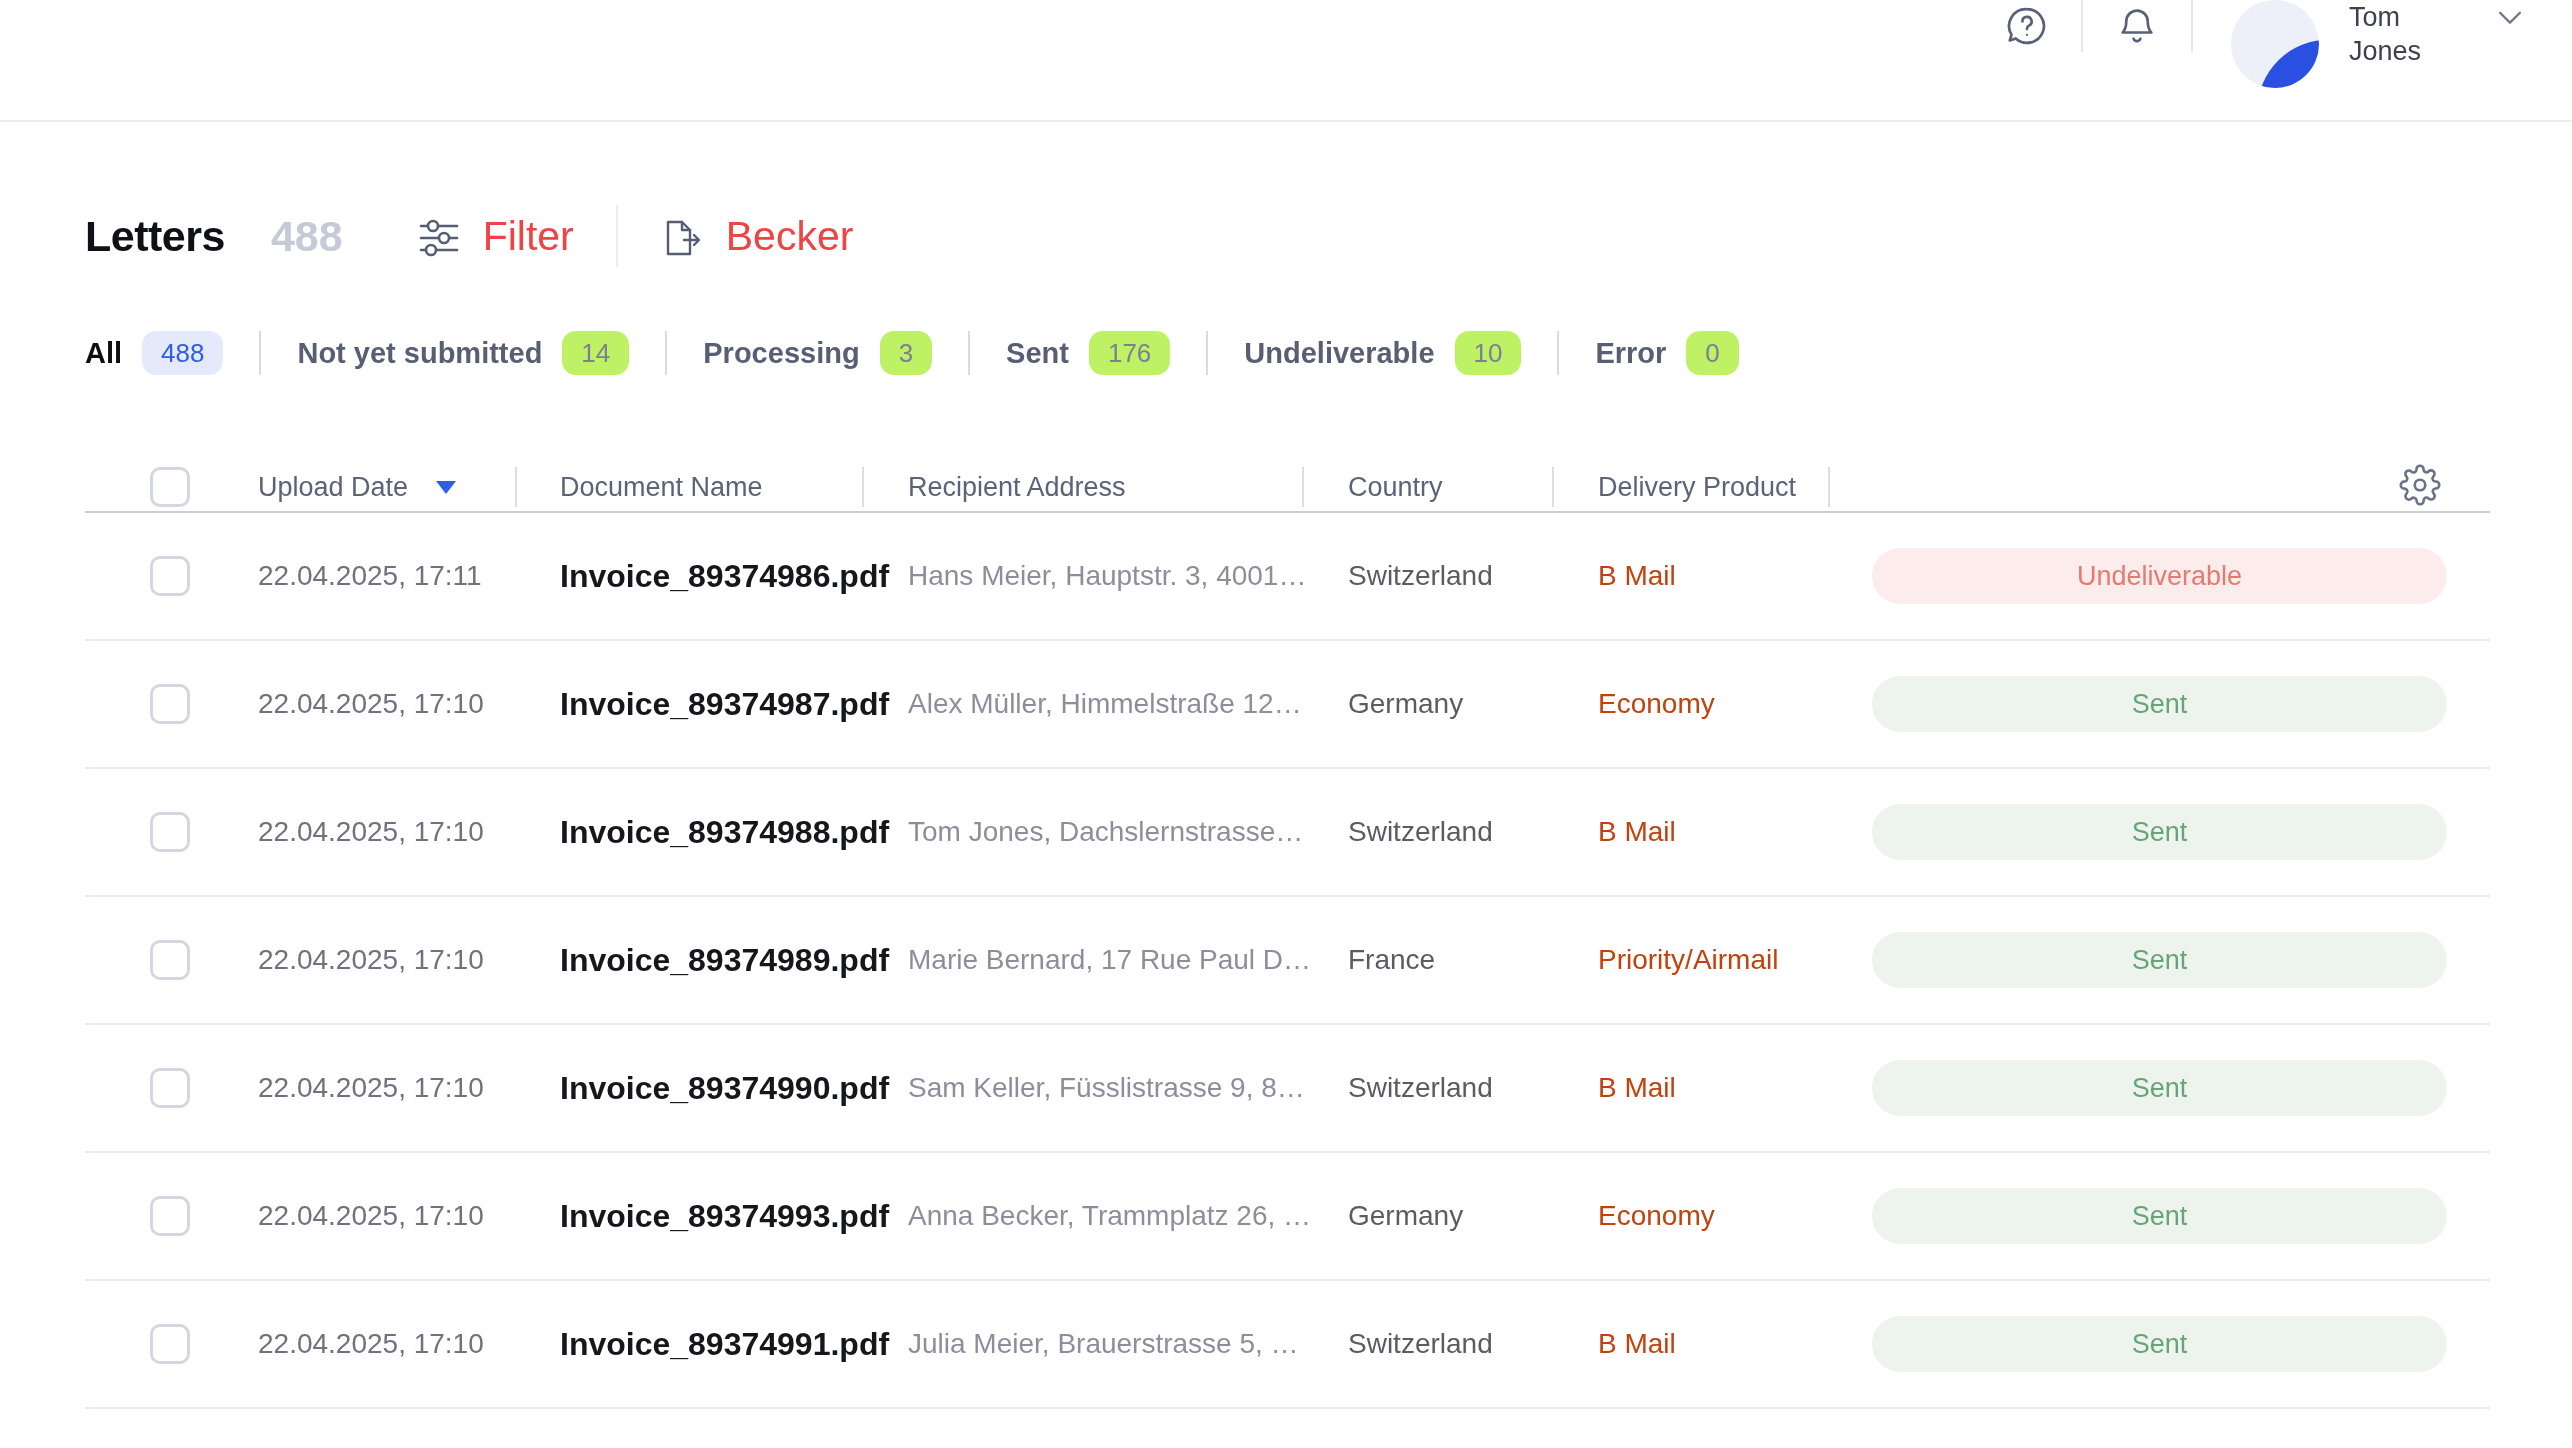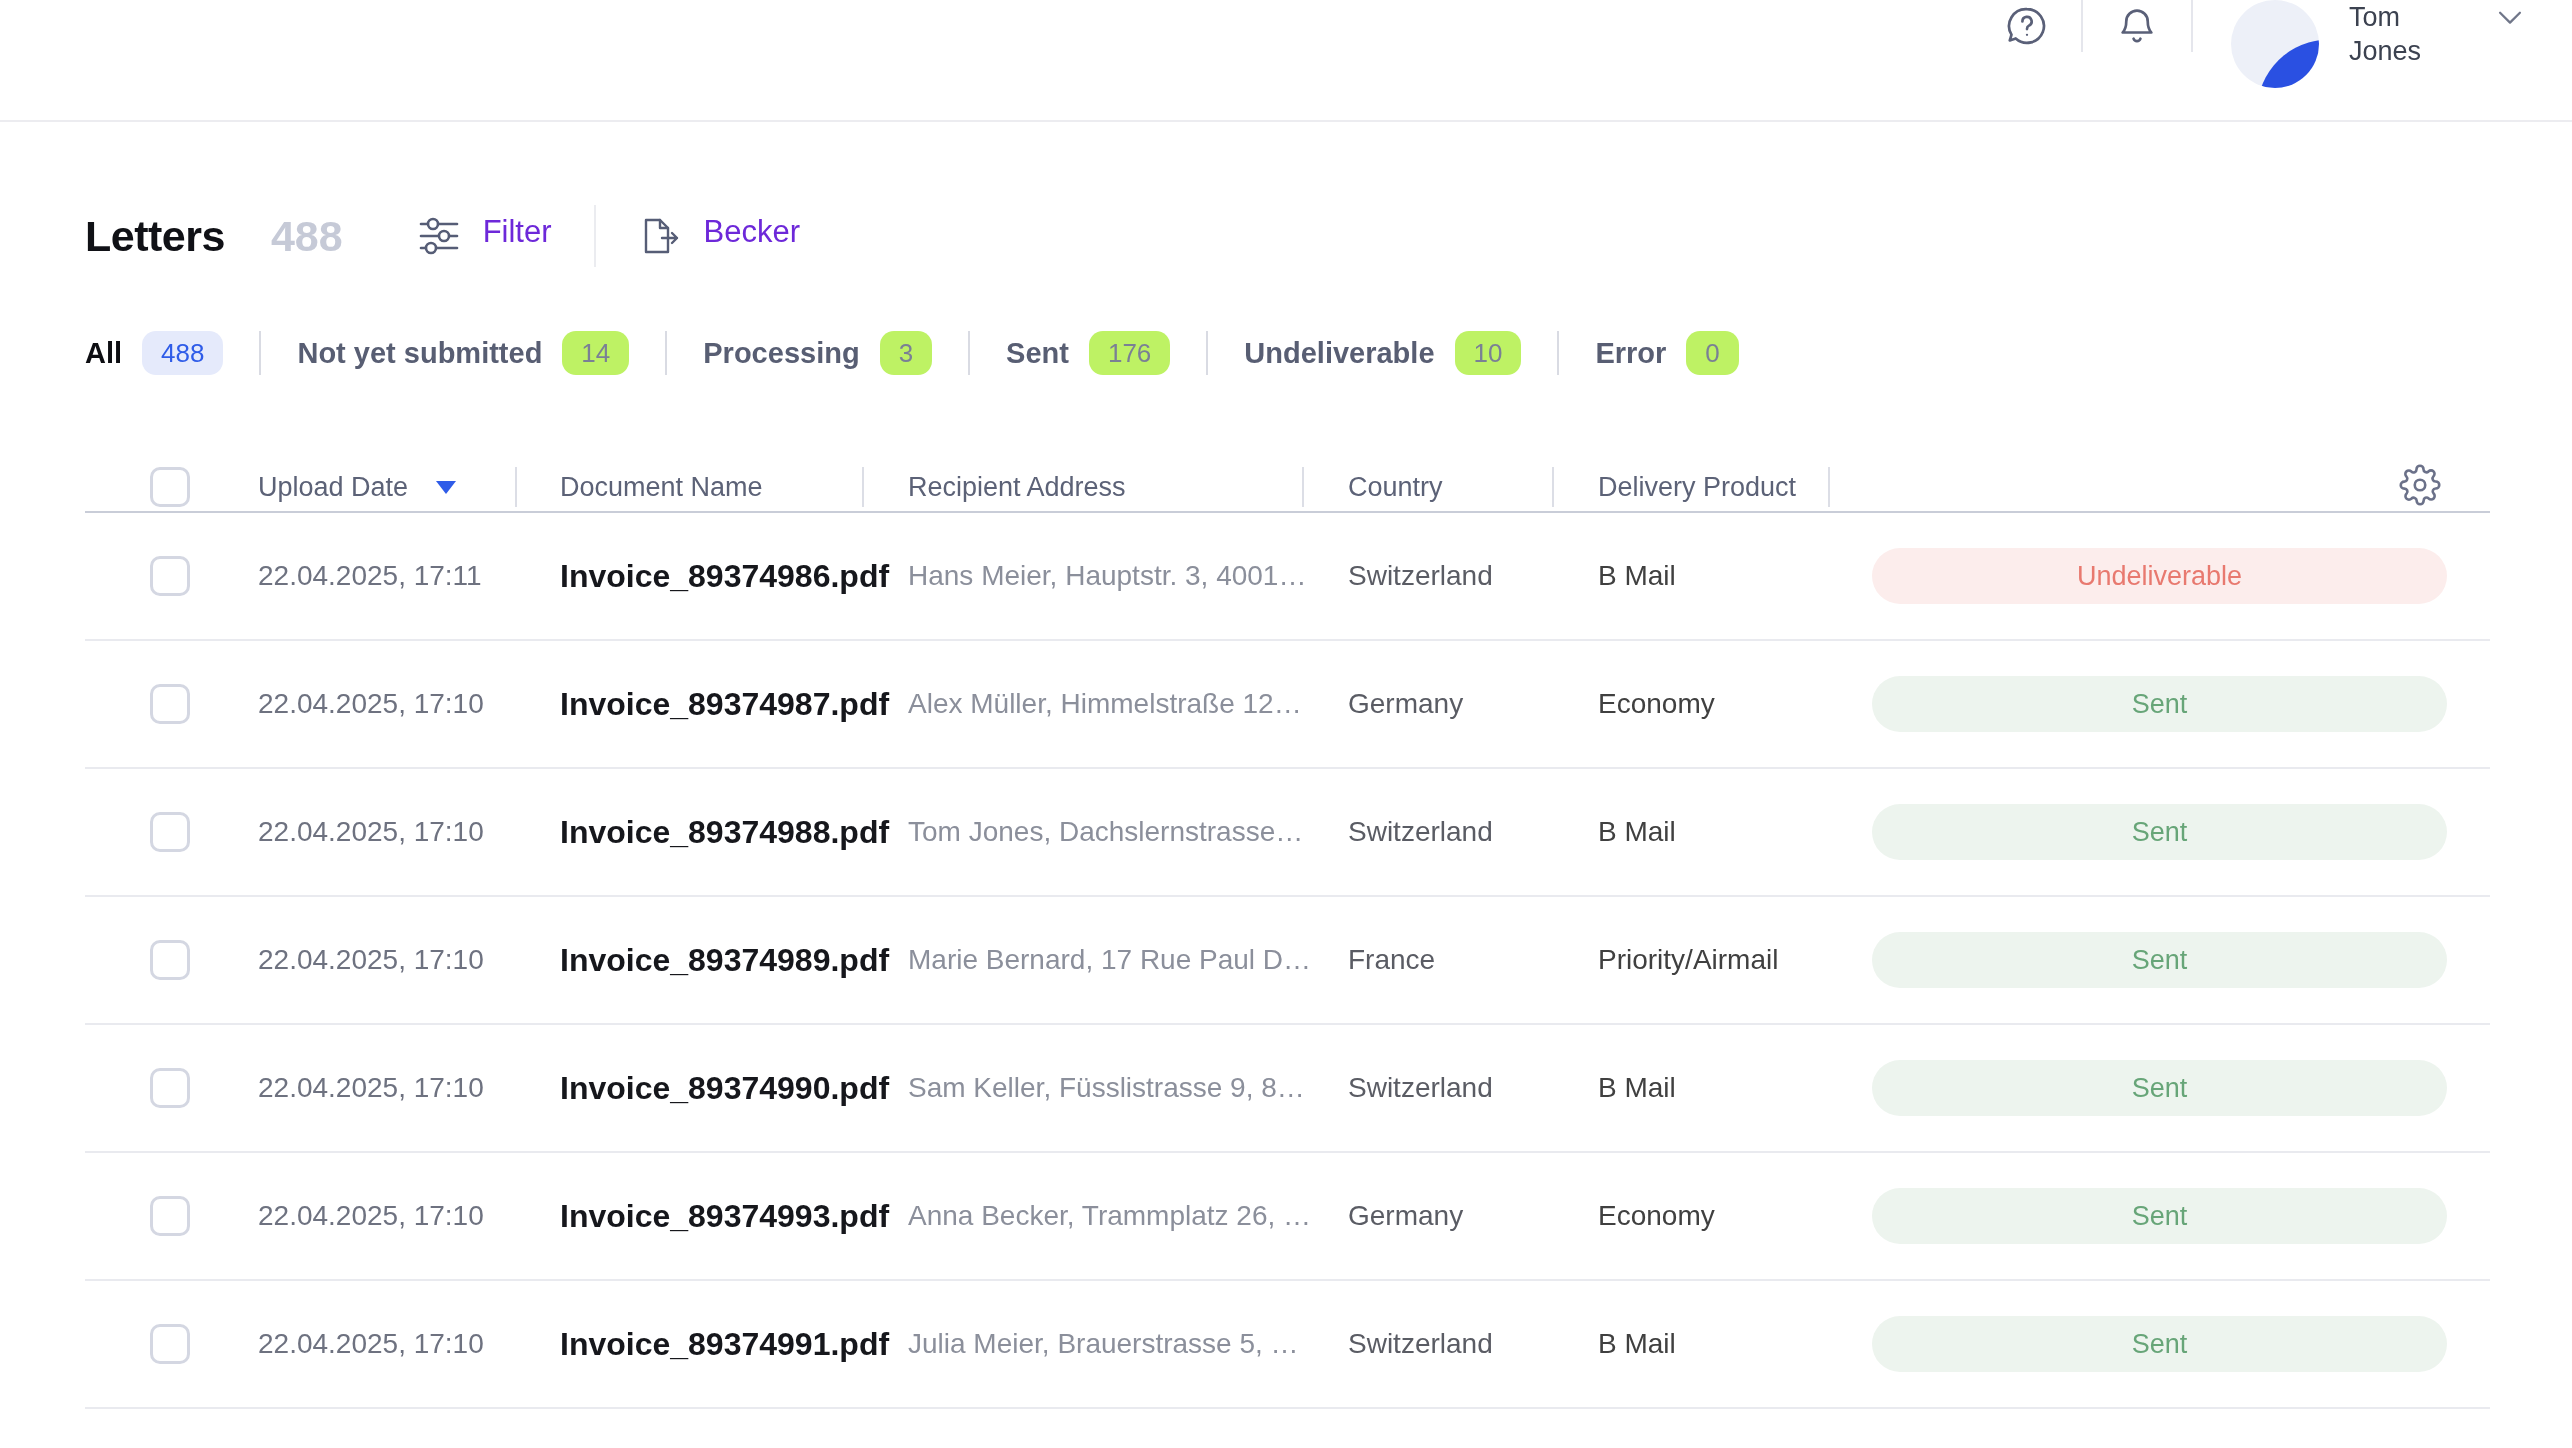--- a/index.html
+++ b/index.html
@@ -27,21 +27,21 @@
   .page-title { font-size:43px; font-weight:700; color:#101116; letter-spacing:-0.5px; }
   .page-count { font-size:43px; font-weight:700; color:#c6cad7; margin-left:22px; }
   .search-box { flex:1; height:80px; background:#f1f2f7; border-radius:16px;
     display:flex; align-items:center; margin-left:115px; padding:0 30px; }
   .search-box svg { width:42px; height:42px; color:#7d849d; flex:none; }
   .search-box input { flex:1; border:none; outline:none; background:transparent;
     font-size:29px; color:#30343f; margin-left:28px;
     font-family:"Liberation Sans","DejaVu Sans",sans-serif; }
   .search-box input::placeholder { color:#8b92ab; opacity:1; }
   .actions { display:flex; align-items:center; margin-left:50px; }
-  .action-btn { display:flex; align-items:flex-start; color:#6d28d9; font-size:31px;
+  .action-btn { display:flex; align-items:flex-end; color:#ef4444; font-size:41px;
     cursor:pointer; }
   .action-btn svg { width:44px; height:44px; color:#565d76; margin-right:22px; }
   .action-divider { width:2px; height:62px; background:#ebecf0; margin:0 42px; }
 
   
   .tabs { margin-top:64px; display:flex; align-items:center; }
   .tab { display:flex; align-items:center; cursor:pointer; }
   .tab-label { font-size:29px; font-weight:700; color:#585e73; }
   .tab.active .tab-label { color:#0d0e12; }
   .tab-badge { margin-left:20px; height:44px; padding:0 19px; border-radius:14px;
@@ -64,21 +64,21 @@
   .gear svg { width:42px; height:42px; }
 
   .row { height:128px; border-bottom:2px solid #e9eaef; }
   .cb-cell { padding-left:65px; }
   .checkbox { appearance:none; -webkit-appearance:none; width:40px; height:40px;
     border:3px solid #d4d7e2; border-radius:10px; background:#fff; cursor:pointer; display:block; }
   .cell-date { font-size:28px; color:#6e7280; }
   .cell-doc { font-size:32px; font-weight:600; color:#16171c; }
   .cell-recipient { font-size:28px; color:#8b8f9b; }
   .cell-country { font-size:28px; color:#5a5c64; }
-  .cell-delivery { font-size:28px; color:#404040; }
+  .cell-delivery { font-size:28px; color:#c2410c; }
   .status-badge { height:56px; width:575px; border-radius:28px; font-size:27px;
     display:flex; align-items:center; justify-content:center; }
   .st-sent { color:#67a578; background:#edf4ee; }
   .st-undeliverable { color:#e8796f; background:#fcedec; }
 </style>
 </head>
 <body>
 
 <div class="topbar">
   <div class="icon-btn">

